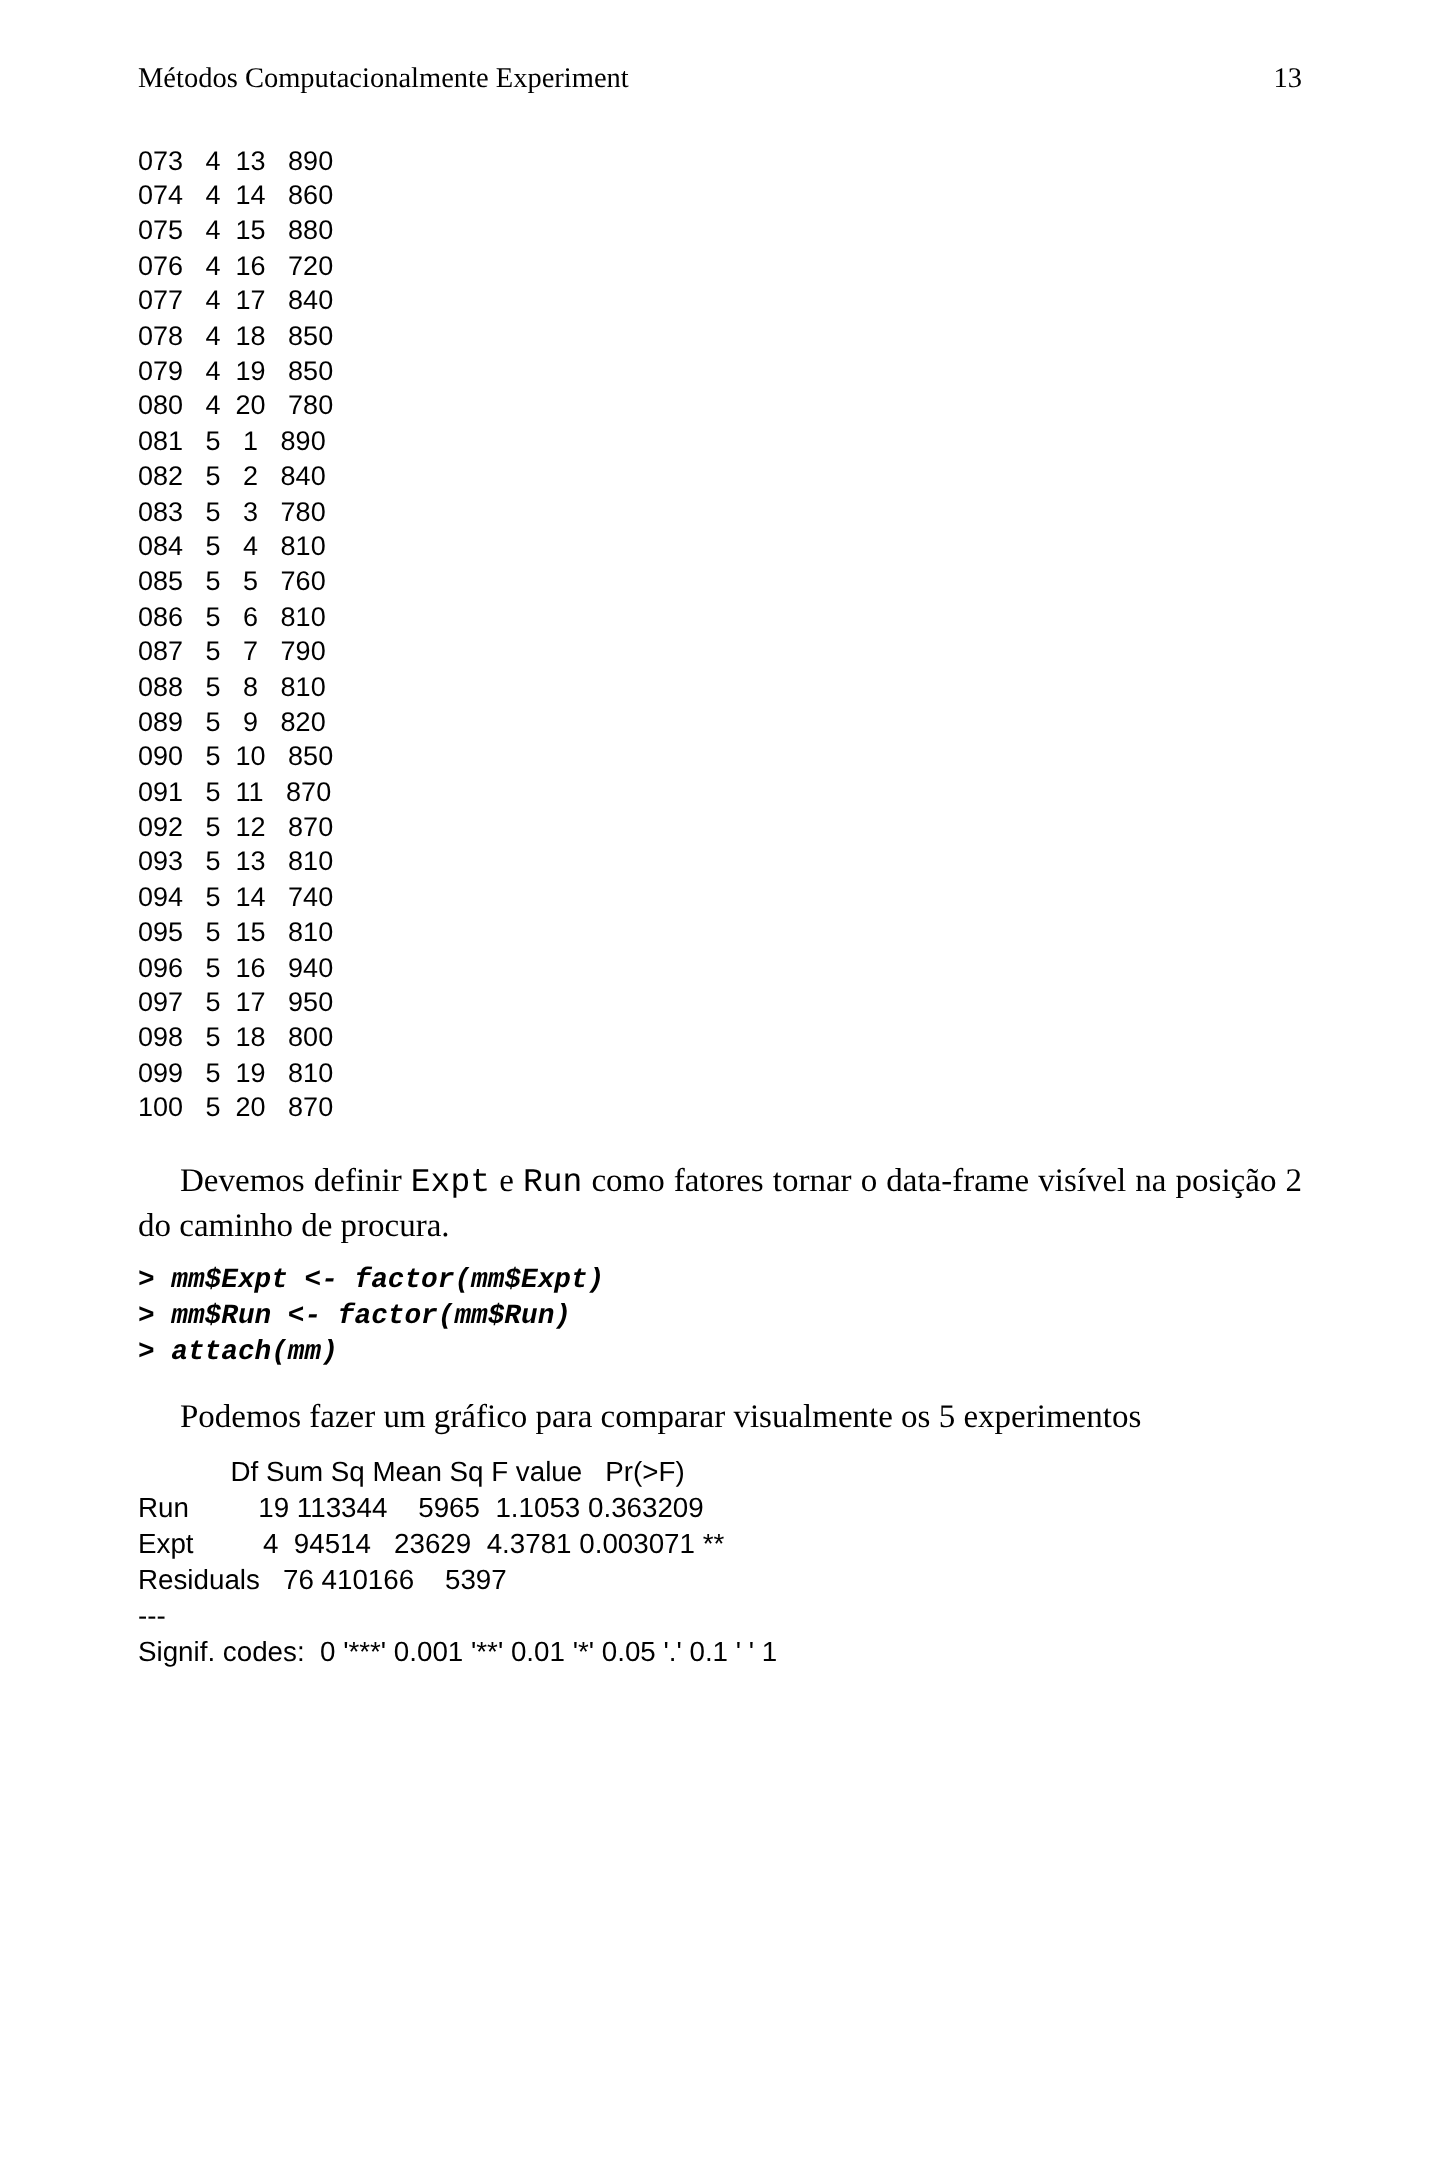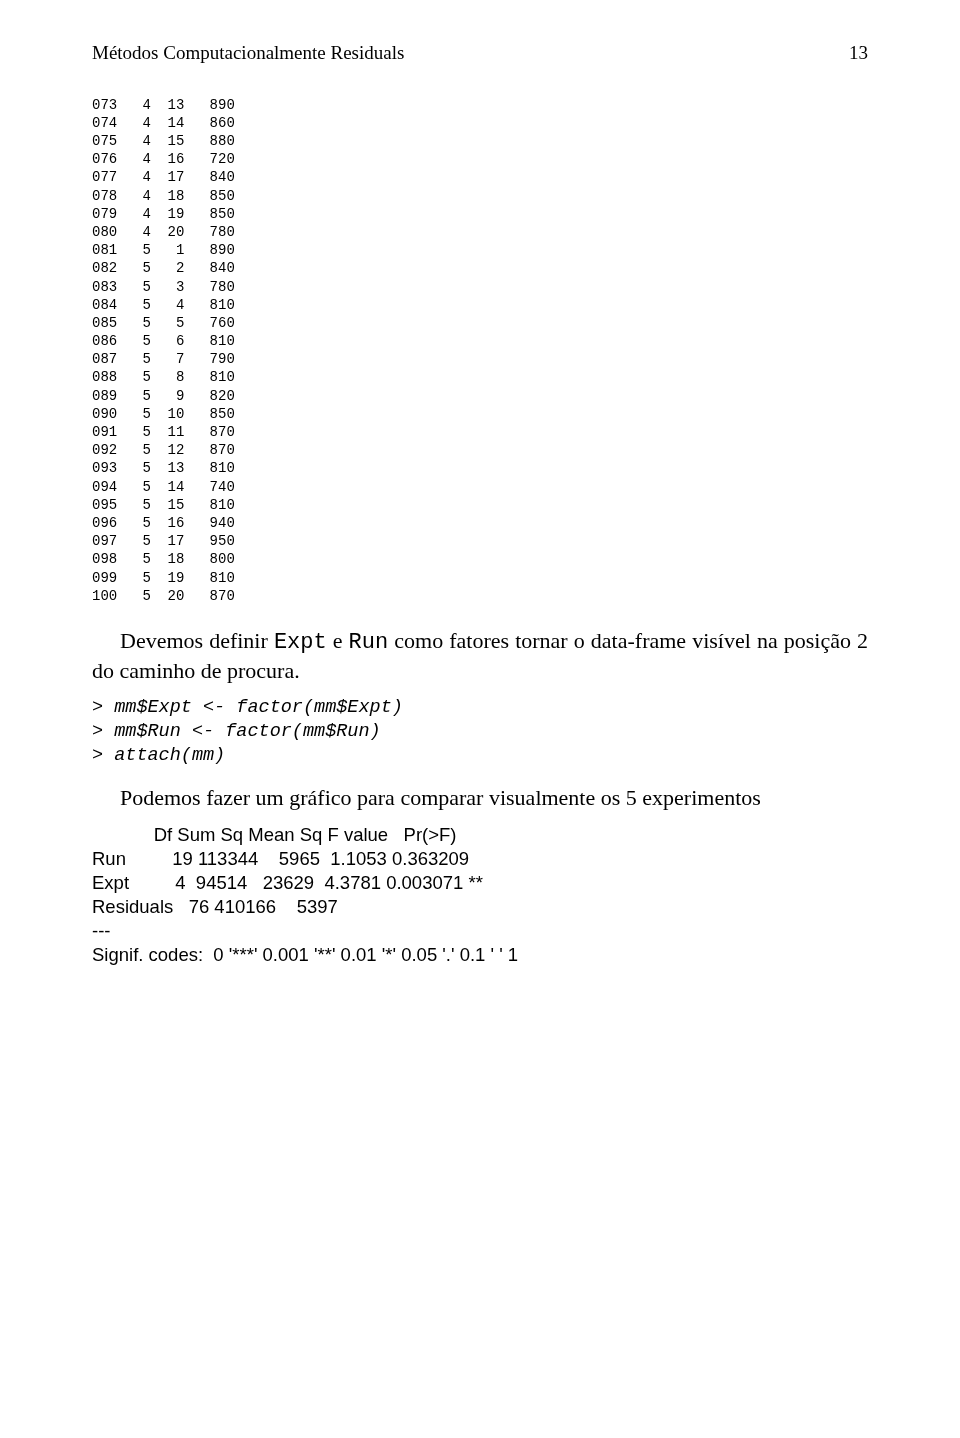--- a/index.html
+++ b/index.html
@@ -18,22 +18,22 @@
     font-size: 19px;
     line-height: 1.35;
   }
   .header {
     display: flex;
     justify-content: space-between;
     margin-bottom: 30px;
     font-size: 19px;
   }
   .data-block {
-    font-family: Liberation Mono, monospace;
-    font-size: 14px;
+    font-family: Liberation Sans, sans-serif;
+    font-size: 18px;
     line-height: 1.3;
     white-space: pre;
     margin-bottom: 22px;
   }
   .para {
     font-family: "Computer Modern", Georgia, serif;
     font-size: 22px;
     line-height: 1.3;
     text-align: justify;
     margin-bottom: 10px;
@@ -45,36 +45,37 @@
   .tt {
     font-family: "Courier New", monospace;
   }
   .code-block {
     font-family: "Courier New", monospace;
     font-size: 18.5px;
     font-style: italic;
     line-height: 1.3;
     white-space: pre;
     margin: 10px 0 16px 0;
+    font-weight: bold;
   }
   .output-block {
     font-family: Liberation Sans, sans-serif;
     font-size: 18.5px;
     line-height: 1.3;
     white-space: pre;
     margin: 6px 0 0 0;
   }
 </style>
 </head>
 <body>
 
 <div class="page">
 
   <div class="header">
-    <span>Métodos Computacionalmente Residuals</span>
+    <span>Métodos Computacionalmente Experiment</span>
     <span>13</span>
   </div>
 
   <div class="data-block" id="data-table">073   4  13   890
 074   4  14   860
 075   4  15   880
 076   4  16   720
 077   4  17   840
 078   4  18   850
 079   4  19   850

